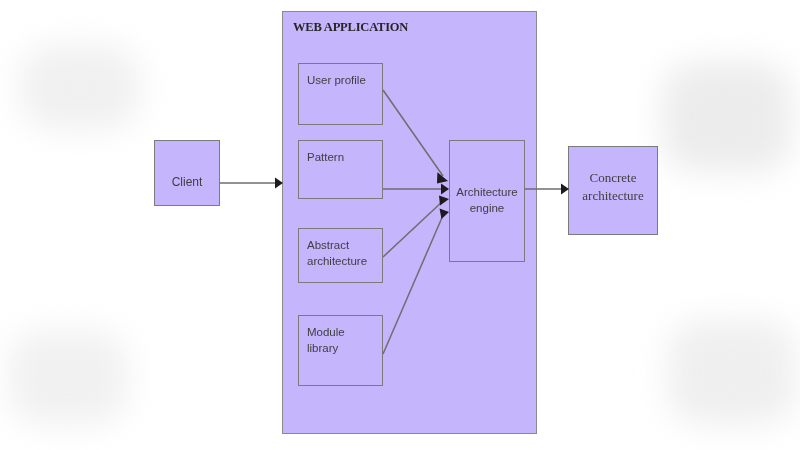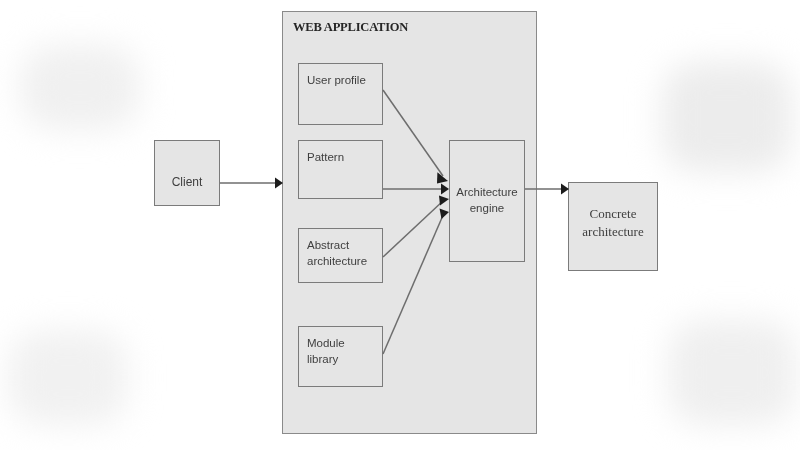--- a/index.html
+++ b/index.html
@@ -38,21 +38,21 @@
   }
   .smudge-br {
     left: 668px; top: 320px; width: 128px; height: 105px;
     background: #efefef;
   }
 
   
   .box {
     position: absolute;
     box-sizing: border-box;
-    background: #e5e5e5;
+    background: #c4b5fd;
     border: 1.6px solid #7b7b7b;
     color: #3b3b3b;
   }
   .box-label {
     position: absolute;
     left: 0;
     right: 0;
     text-align: center;
     line-height: 1.35;
     color: #3f3f3f;
@@ -86,28 +86,28 @@
   .component .box-label {
     text-align: left;
     left: 8px;
     right: 4px;
     top: 9px;
     font-size: 11.5px;
   }
   #user-profile-box          { left: 298px; top: 63px;  width: 85px; height: 62px; }
   #pattern-box               { left: 298px; top: 140px; width: 85px; height: 59px; }
   #abstract-architecture-box { left: 298px; top: 228px; width: 85px; height: 55px; }
-  #module-library-box        { left: 298px; top: 326px; width: 85px; height: 61px; }
+  #module-library-box        { left: 298px; top: 315px; width: 85px; height: 71px; }
 
   
   #architecture-engine-box { left: 449px; top: 140px; width: 76px; height: 122px; }
   #architecture-engine-box .box-label { top: 44px; font-size: 11.5px; }
 
   
-  #concrete-architecture-box { left: 568px; top: 146px; width: 90px; height: 89px; margin-top: 36px; }
+  #concrete-architecture-box { left: 568px; top: 146px; width: 90px; height: 89px; }
   #concrete-architecture-box .box-label {
     top: 22px;
     font-family: "Liberation Serif", serif;
     font-size: 13px;
   }
 
   
   #connectors {
     position: absolute;
     left: 0; top: 0;

